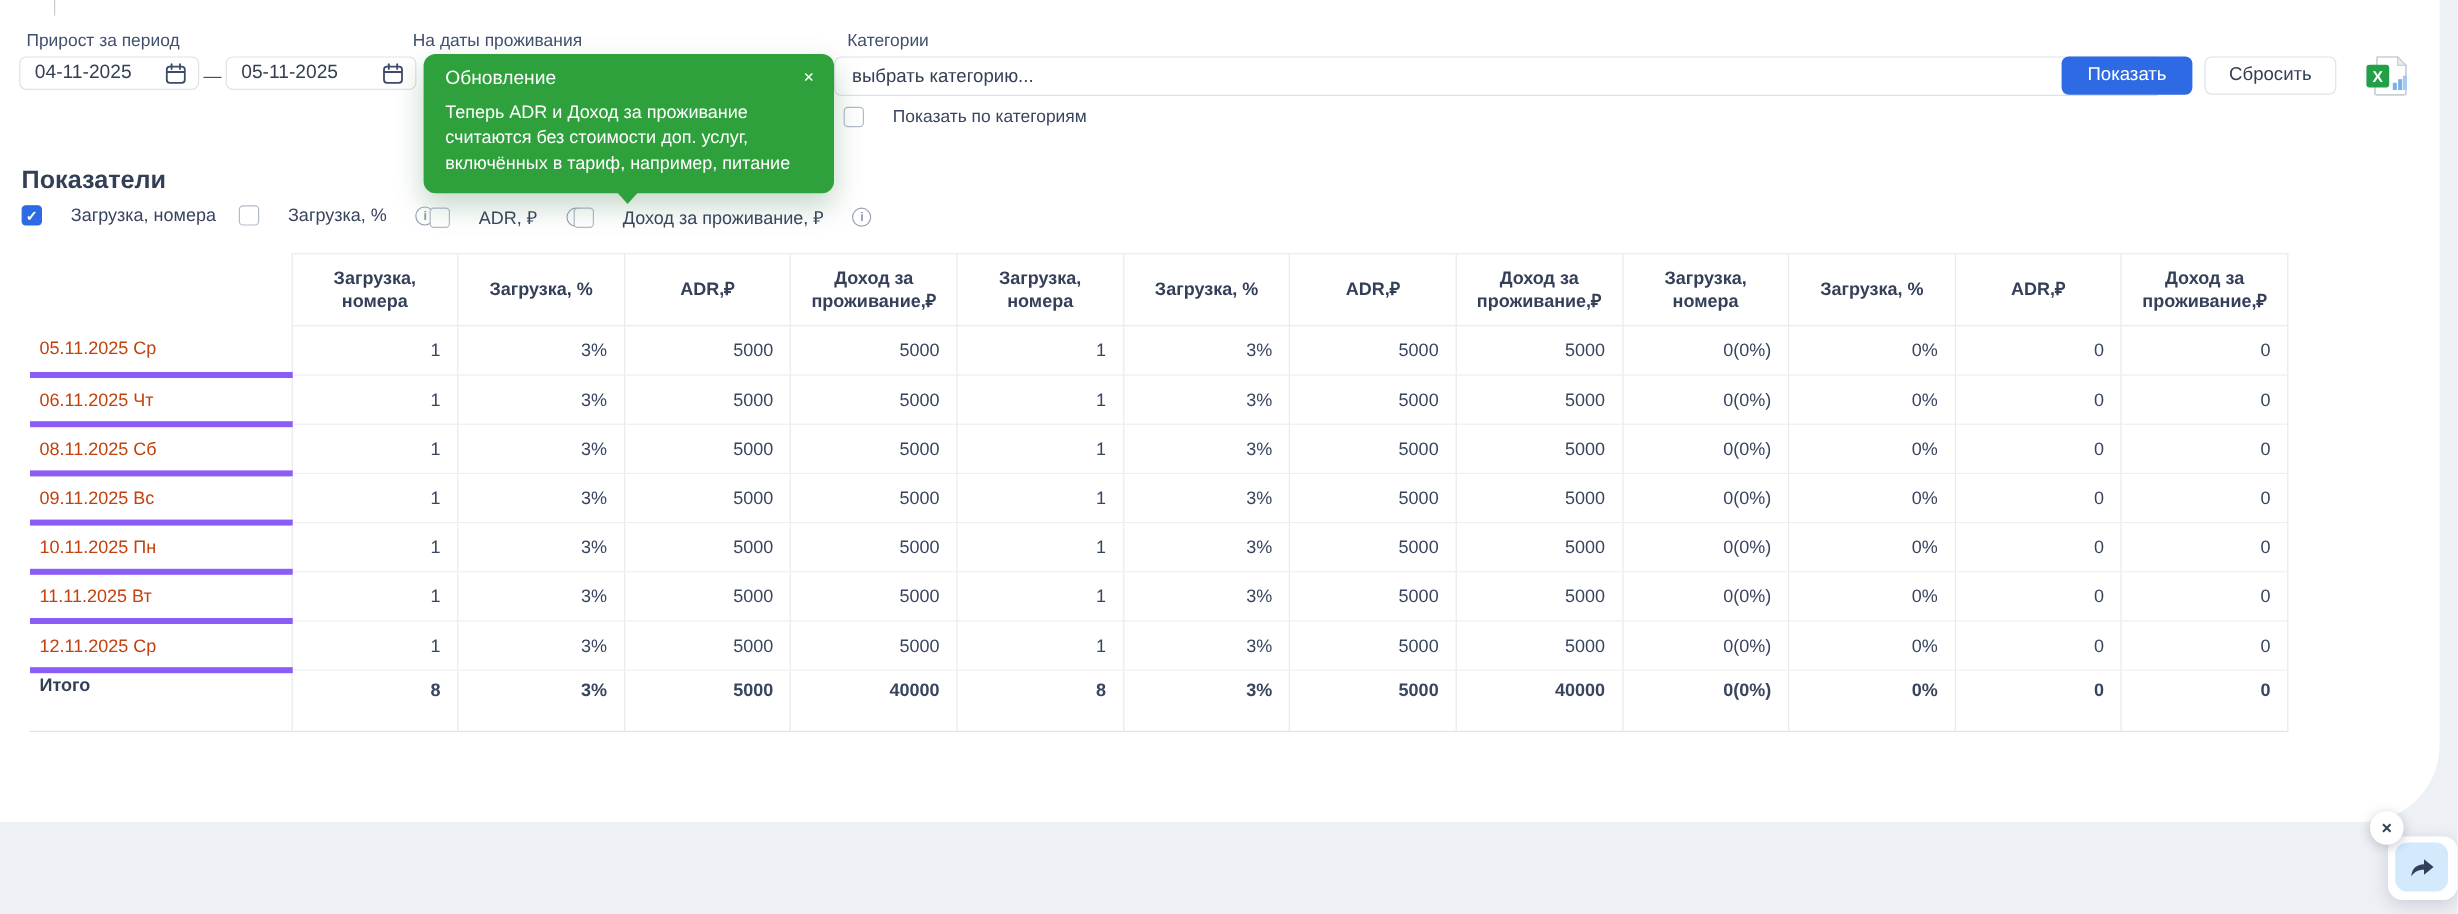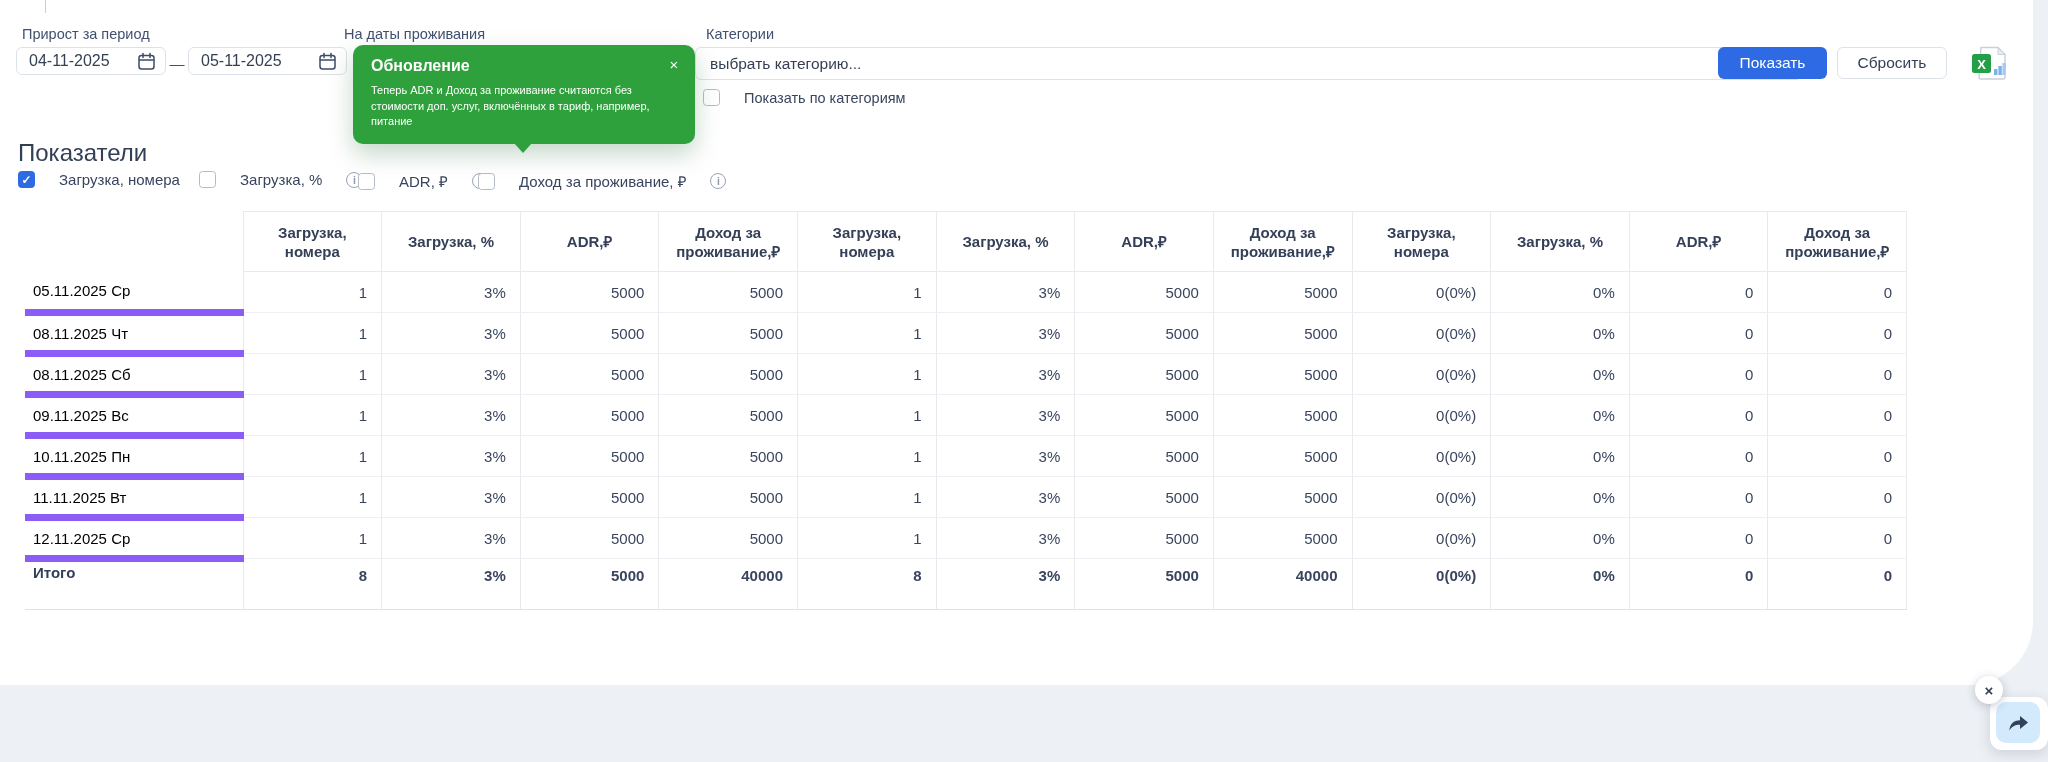--- a/index.html
+++ b/index.html
@@ -22,43 +22,43 @@
        font-weight:400;box-sizing:border-box;height:32px;cursor:pointer}
   .btn-primary{background:#2d6ae3;color:#fff}
   .btn-secondary{background:#fff;border:1px solid #dde2e9;color:#333f54}
 
   .cb{width:17px;height:17px;border:1.5px solid #b3bbc9;border-radius:3.5px;box-sizing:border-box;
       background:#fff;flex:none;display:flex;align-items:center;justify-content:center}
   .cb.checked{background:#2d6ae3;border-color:#2d6ae3;color:#fff;font-size:12px;font-weight:700;line-height:1}
   .cbrow{display:flex;align-items:center;gap:24px;font-size:15px;color:#39455e}
   .info{width:16px;height:16px;border:1.3px solid #9aa3b5;border-radius:50%;color:#8f99ac;font-size:10.5px;
         font-weight:700;display:flex;align-items:center;justify-content:center;box-sizing:border-box;flex:none}
-  .h2{font-size:24px;font-weight:400;color:#333f54}
+  .h2{font-size:21px;font-weight:700;color:#333f54}
 
   .tooltip{position:absolute;left:353px;top:45px;width:342px;background:#2ea13c;border-radius:10px;color:#fff;
            box-shadow:0 10px 24px rgba(45,110,60,.28);z-index:40;box-sizing:border-box;padding:12px 18px 14px}
-  .tooltip .tt{font-size:16px;font-weight:700;margin-bottom:8px}
-  .tooltip .tb{font-size:11px;line-height:1.42}
+  .tooltip .tt{font-size:16px;font-weight:400;margin-bottom:8px}
+  .tooltip .tb{font-size:15px;line-height:1.42}
   .tclose{position:absolute;right:12px;top:10px;width:18px;height:18px;display:flex;align-items:center;
           justify-content:center;font-size:15px;color:#fff;cursor:pointer}
   .tarrow{position:absolute;left:161px;bottom:-9px;width:0;height:0;
           border-left:9px solid transparent;border-right:9px solid transparent;border-top:10px solid #2ea13c}
 
   table.rt{position:absolute;left:25px;top:211px;width:1882px;border-collapse:collapse;table-layout:fixed;
            font-size:15px;color:#39455e}
   .rt col.c0{width:218px}
   .rt th,.rt td{padding:0}
   .rt tr.gr th{height:31px;background:#f1f2f5;font-size:15px;font-weight:700;color:#343f58;border:none}
   .rt tr.gr th.gap{border-left:3px solid #fff}
   .rt tr.gr th.pk{background:#e3e5ea}
   .rt td.blank{border:none;background:#fff}
   .rt tr.sh th{height:59px;background:#fff;border:1px solid #e7eaee;font-size:15px;font-weight:700;
                color:#343f58;line-height:19px;padding:0 8px}
   .rt tbody td.n{height:40px;border:1px solid #e7eaee;border-bottom-color:#edeff2;text-align:right;padding-right:14px}
-  .rt td.lbl{border:none;border-bottom:7px solid #8b5cf6;text-align:left;padding-left:8px;color:#000000}
+  .rt td.lbl{border:none;border-bottom:5px solid #8b5cf6;text-align:left;padding-left:8px;color:#c2410c}
   .rt tr.tot td.n{font-weight:700;border-top:1px solid #d2d7de;border-bottom:1px solid #dfe3e8;
                   height:42px;vertical-align:top;padding-top:8px}
   .rt tr.tot td.lbl{font-weight:700;border-top:1px solid #d2d7de;border-bottom:1px solid #dfe3e8;
                     vertical-align:top;padding-top:2px;color:#333f54}
 
   .fab-close{position:absolute;left:1975px;top:676px;width:28px;height:28px;border-radius:50%;background:#fff;
              box-shadow:0 2px 10px rgba(50,60,90,.28);display:flex;align-items:center;justify-content:center;
              font-size:15px;font-weight:700;color:#333f54;z-index:30;cursor:pointer}
   .share-card{position:absolute;left:1990px;top:697px;width:58px;height:53px;background:#fff;border-radius:12px;
               box-shadow:0 4px 14px rgba(50,60,90,.18);z-index:20}
@@ -200,21 +200,21 @@
       <td class="n">1</td>
       <td class="n">3%</td>
       <td class="n">5000</td>
       <td class="n">5000</td>
       <td class="n">0(0%)</td>
       <td class="n">0%</td>
       <td class="n">0</td>
       <td class="n">0</td>
     </tr>
     <tr>
-      <td class="lbl">08.11.2025 Чт</td>
+      <td class="lbl">06.11.2025 Чт</td>
       <td class="n">1</td>
       <td class="n">3%</td>
       <td class="n">5000</td>
       <td class="n">5000</td>
       <td class="n">1</td>
       <td class="n">3%</td>
       <td class="n">5000</td>
       <td class="n">5000</td>
       <td class="n">0(0%)</td>
       <td class="n">0%</td>

